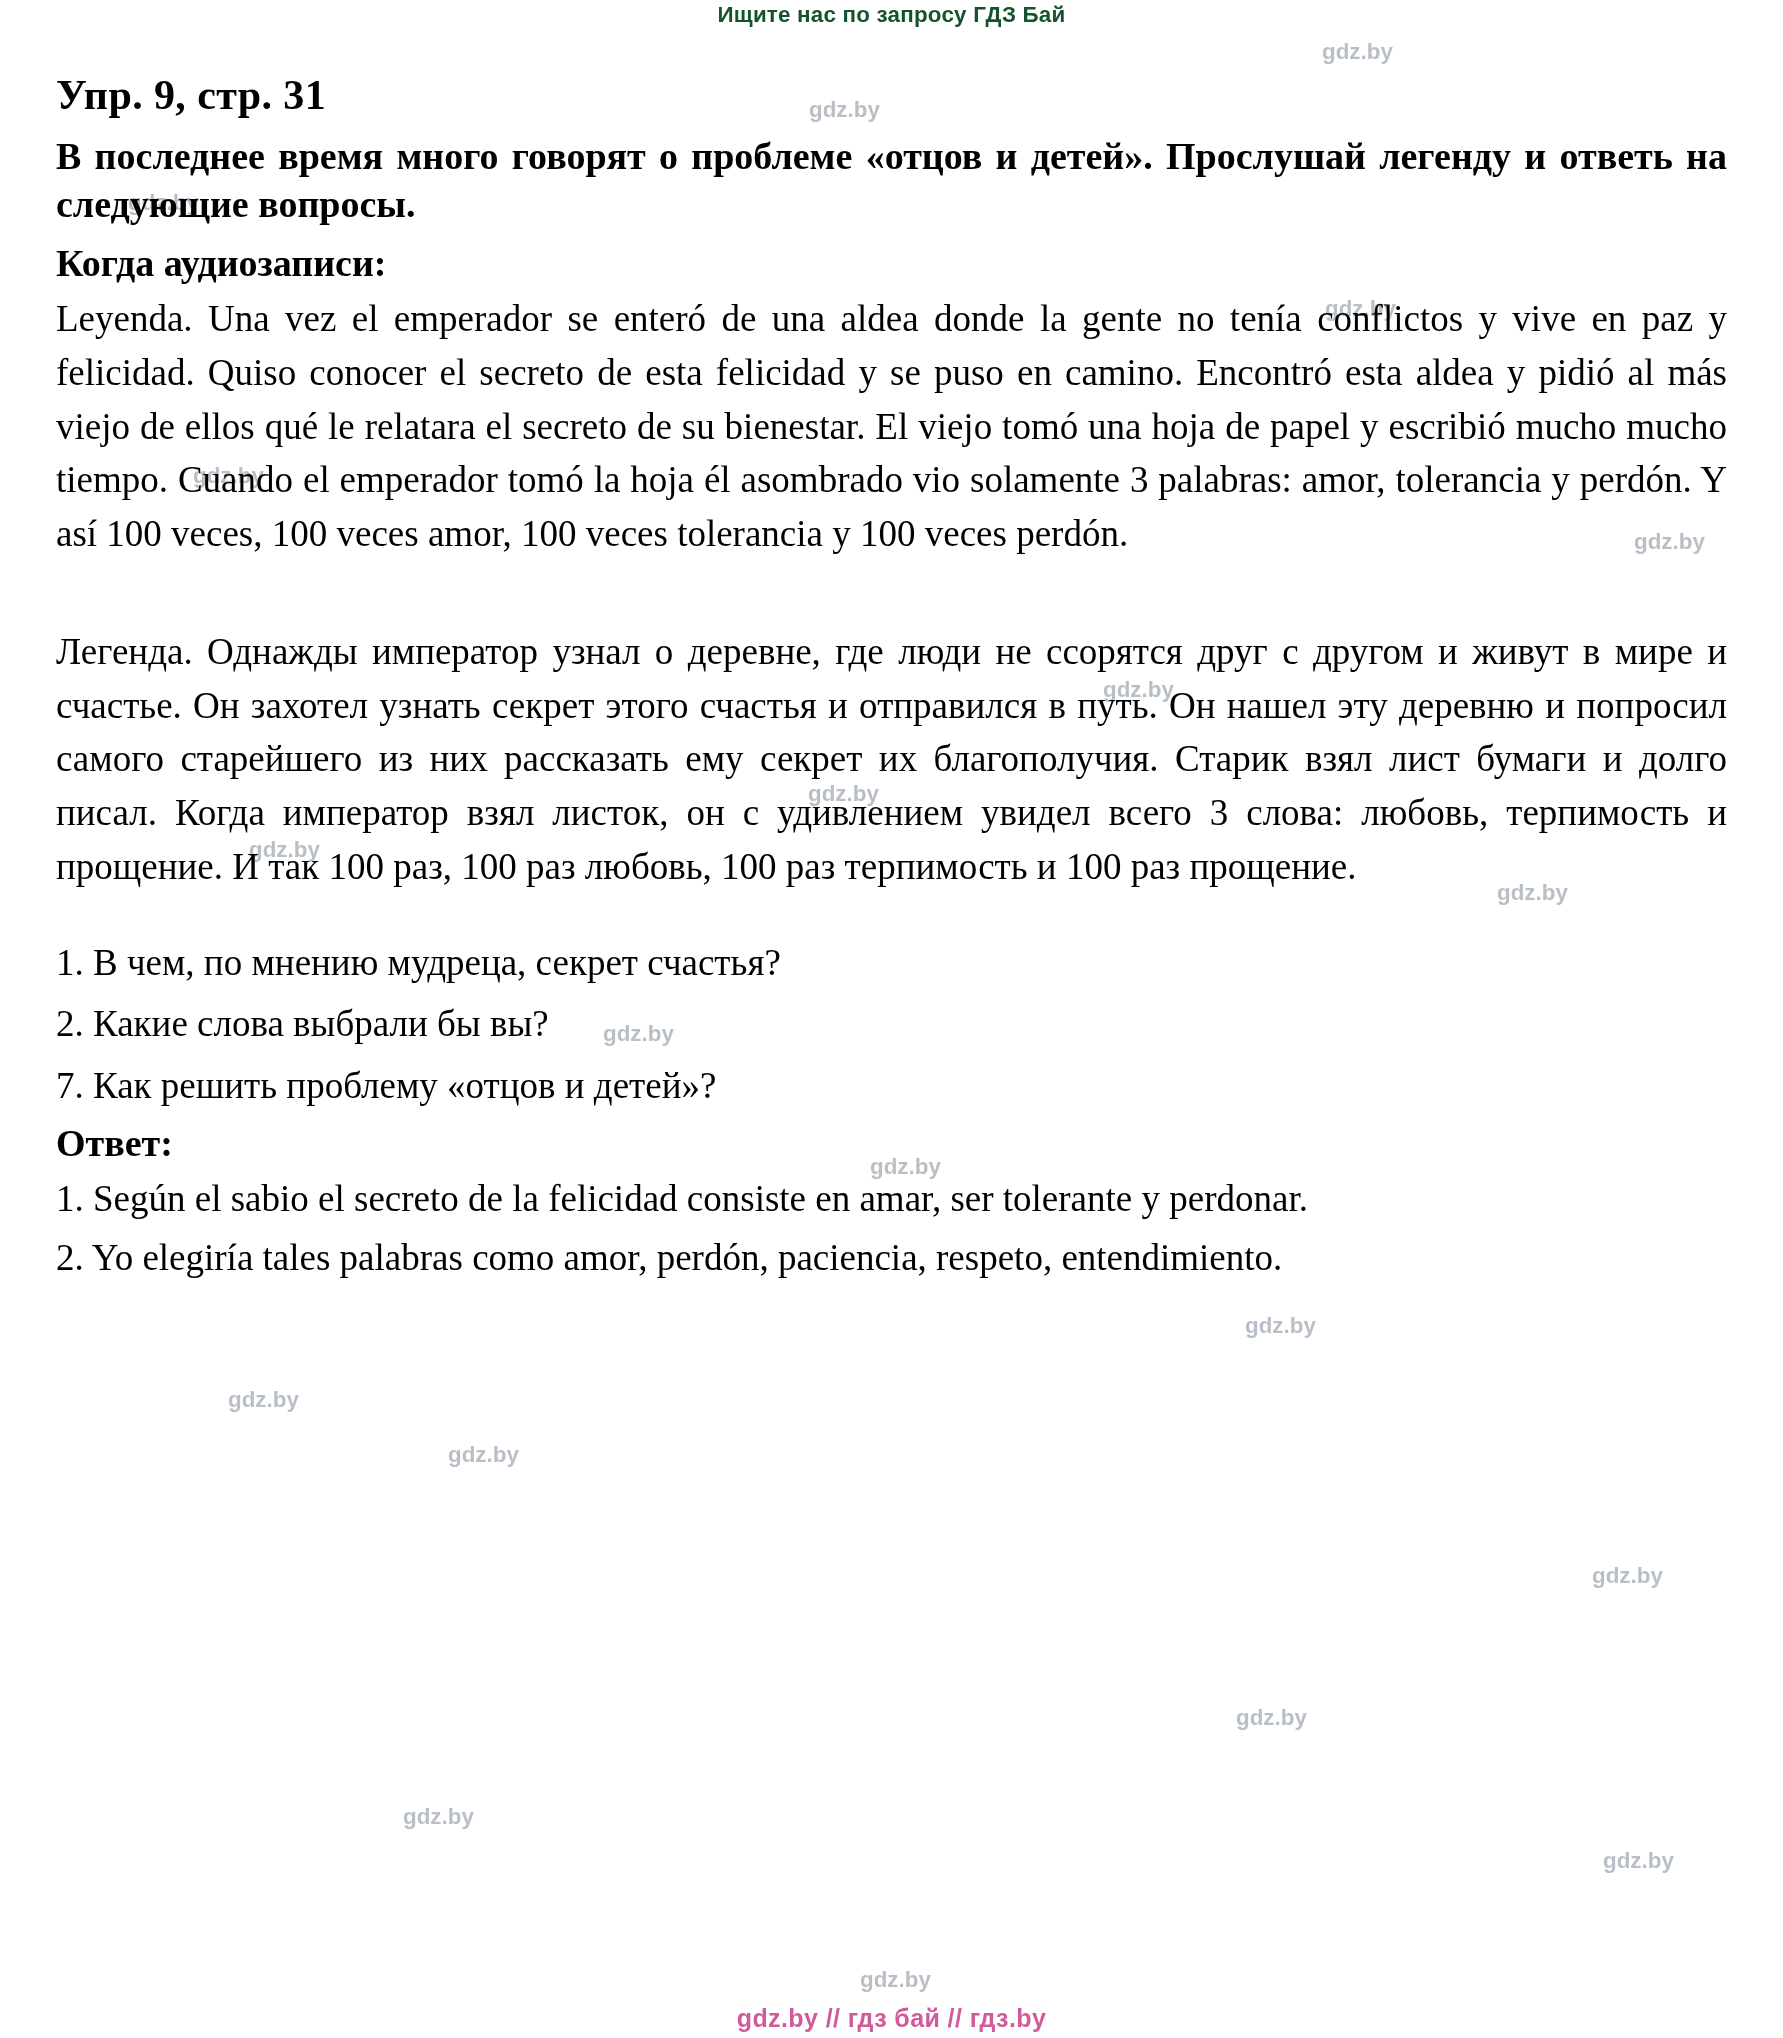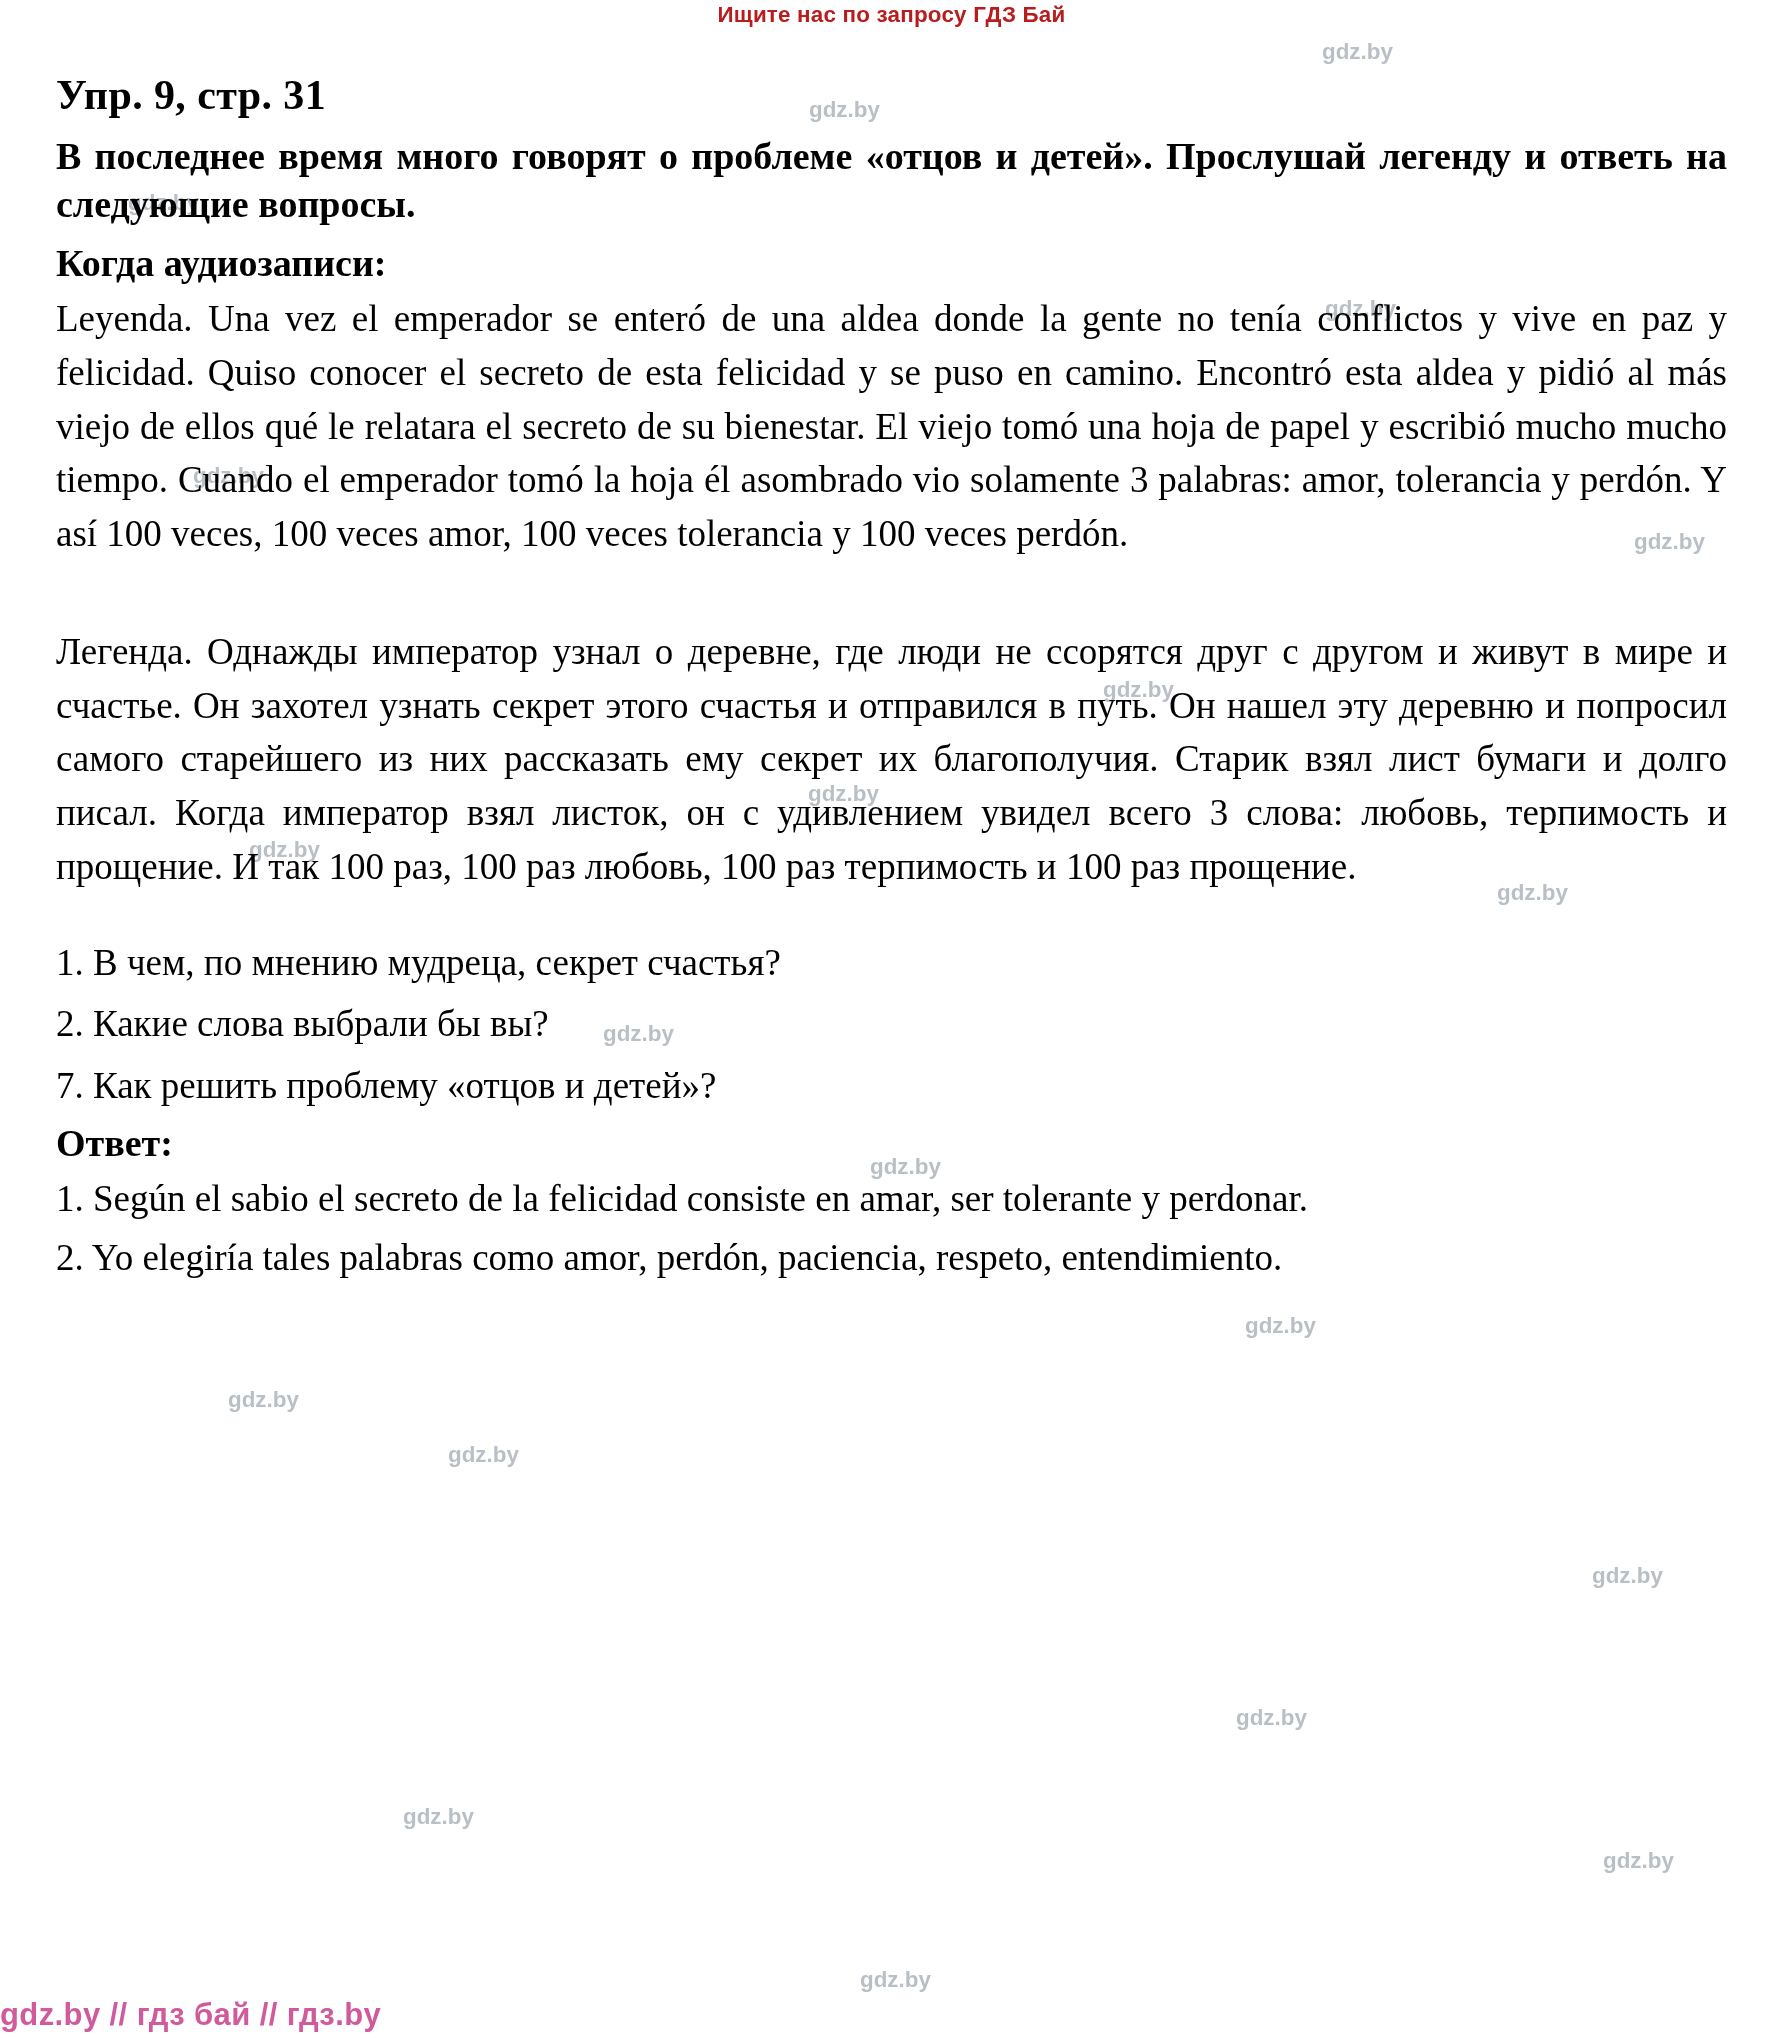--- a/index.html
+++ b/index.html
@@ -24,21 +24,21 @@
   }
   .top-banner {
     position: absolute;
     top: 1.8px;
     left: 0;
     width: 100%;
     text-align: center;
     font-family: "Liberation Sans", sans-serif;
     font-size: 22.4px;
     font-weight: bold;
-    color: #b91c1c;
+    color: #14532d;
     letter-spacing: 0.2px;
   }
   .content {
     position: relative;
     padding-top: 71px;
     z-index: 2;
   }
   .title {
     font-size: 42px;
     font-weight: bold;
@@ -94,22 +94,23 @@
     color: #b9bfc6;
     z-index: 1;
     white-space: nowrap;
     pointer-events: none;
   }
   .footer {
     position: absolute;
     bottom: 5.4px;
     left: 0;
     width: 100%;
+    text-align: center;
     font-family: "Liberation Sans", sans-serif;
-    font-size: 31px;
+    font-size: 25px;
     font-weight: bold;
     color: #d05a9c;
     letter-spacing: 0.4px;
   }
   .footer span { color: #d05a9c; }
   .sep { color: #8a8a8a; font-weight: bold; }
 </style>
 </head>
 <body>
 

